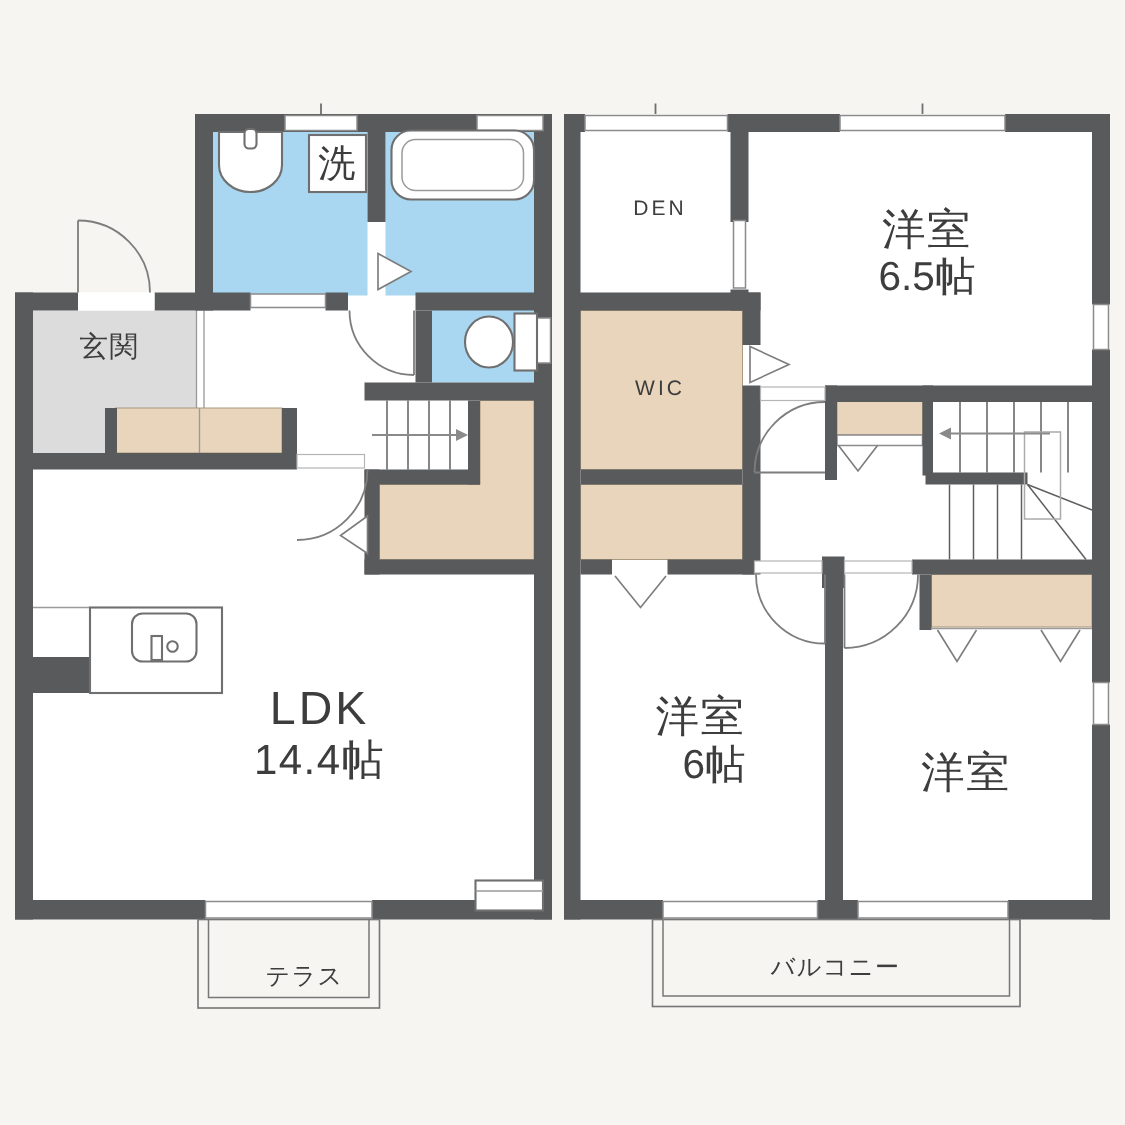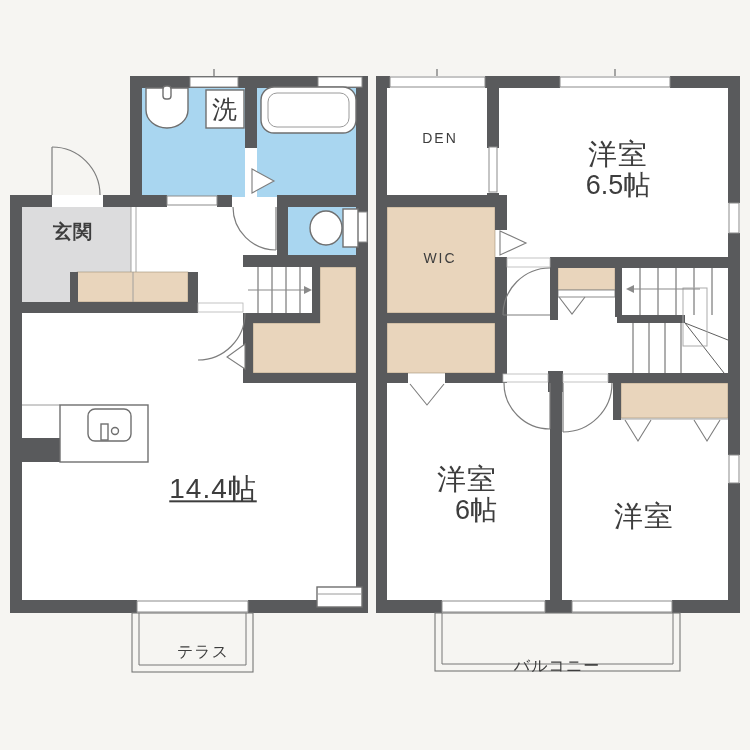--- a/index.html
+++ b/index.html
@@ -4,26 +4,26 @@
 <style>
   html,body{margin:0;padding:0;}
   body{width:750px;height:750px;background:#f6f5f2;font-family:"Liberation Sans", sans-serif;}
   .canvas{position:relative;width:750px;height:750px;background:#f6f5f2;overflow:hidden;}
   .canvas svg{position:absolute;left:0;top:0;}
   .lbl{position:absolute;transform:translate(-50%,-50%);color:#3d3d3d;text-align:center;
        white-space:nowrap;line-height:1.12;letter-spacing:1px;}
   .lbl .sub{display:block;text-align:right;}
   .fs16{font-size:16px;}
   .fs17{font-size:14px;letter-spacing:2px;}
-  .fs19{font-size:19px;font-weight:bold;}
+  .fs19{font-size:19px;}
   .fs25{font-size:25px;}
   .room-big{font-size:29px;}
   .room-big .sub{font-size:27px;letter-spacing:0;}
   .ldk-big{font-size:31px;letter-spacing:2px;}
-  .ldk-big .sub{font-size:28px;letter-spacing:1px;text-decoration:underline;}
+  .ldk-big .sub{font-size:28px;letter-spacing:1px;}
   
   .wall{fill:#595a5c;}
   .wet{fill:#a9d6f0;}
   .tan{fill:#e9d5bc;stroke:#a09176;stroke-width:.6;}
   .gry{fill:#dcdcdd;}
   .white{fill:#ffffff;}
   .fx{fill:#ffffff;stroke:#6f6f6f;stroke-width:1.4;}
   .fx2{fill:none;stroke:#9a9a9a;stroke-width:1;}
   .door{fill:none;stroke:#7d7d7d;stroke-width:1.2;}
   .tri{fill:#ffffff;stroke:#7d7d7d;stroke-width:1.1;}
@@ -221,31 +221,32 @@
     <g>
       <rect x="435" y="613" width="245" height="58" fill="#f6f5f2" stroke="#777" stroke-width="1.1"></rect>
       <path d="M442,613 V664 H673 V613" fill="none" stroke="#777" stroke-width="1"></path>
     </g>
   </g>
 </svg>
 
   <div class="lbl fs19" style="left:73px;top:232px;">玄関</div>
   <div class="lbl fs25" style="left:225px;top:109px;">洗</div>
   <div class="lbl ldk-big" style="left:213px;top:489px;">
+    <span>LDK</span>
     <span class="sub">14.4帖</span>
   </div>
   <div class="lbl fs16" style="left:203px;top:652px;">テラス</div>
 
   <div class="lbl fs17" style="left:440px;top:139px;">DEN</div>
   <div class="lbl fs17" style="left:440px;top:259px;">WIC</div>
   <div class="lbl room-big" style="left:618px;top:169px;">
     <span>洋室</span>
     <span class="sub">6.5帖</span>
   </div>
   <div class="lbl room-big" style="left:467px;top:494px;">
     <span>洋室</span>
     <span class="sub">6帖</span>
   </div>
   <div class="lbl room-big" style="left:644px;top:516px;">
     <span>洋室</span>
   </div>
-  <div class="lbl fs16" style="left:557px;top:646px;margin-top:20px;">バルコニー</div>
+  <div class="lbl fs16" style="left:557px;top:646px;">バルコニー</div>
 </div>
 
 </body></html>

